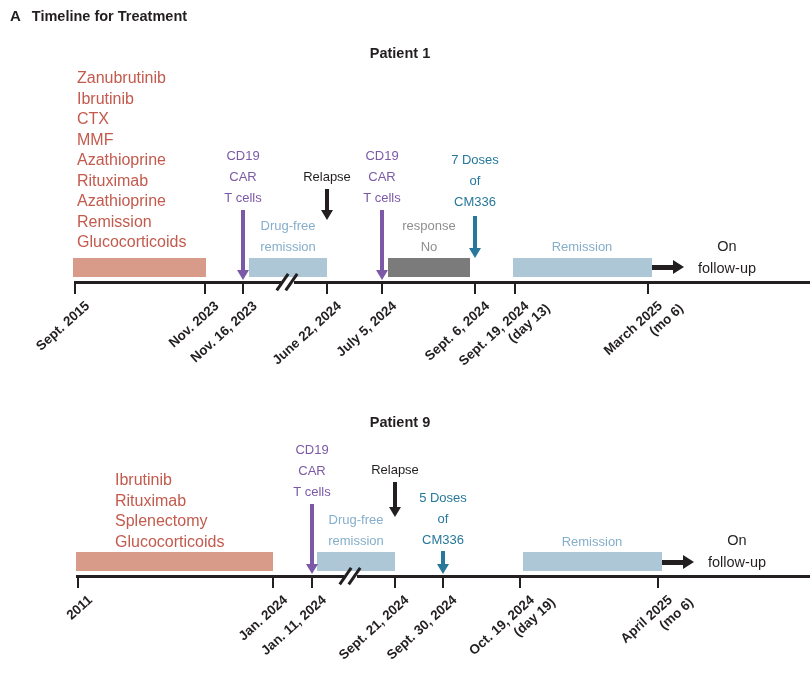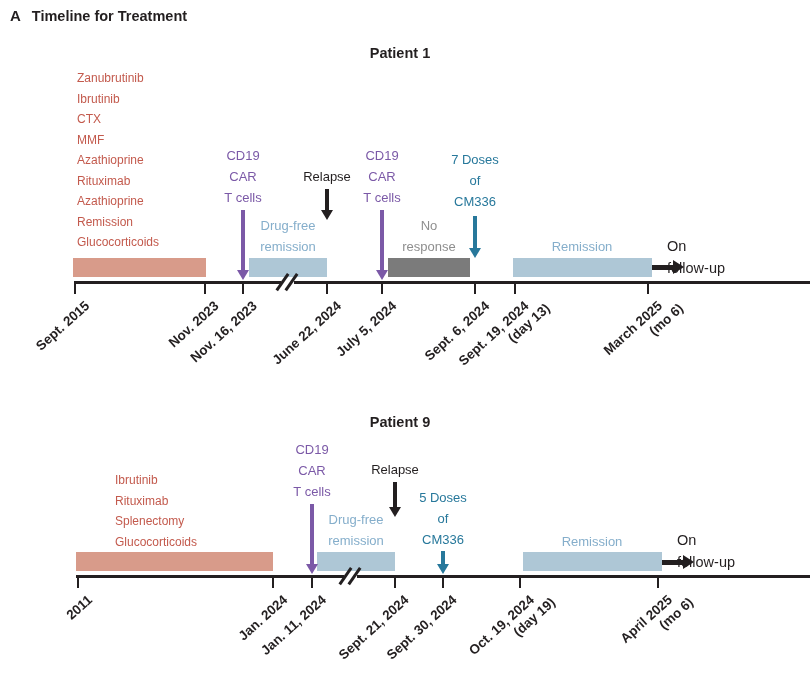--- a/index.html
+++ b/index.html
@@ -2,37 +2,37 @@
 <html><head>
 <meta charset="utf-8">
 <style>
   html,body{margin:0;padding:0;background:#ffffff}
   .fig{position:relative;width:812px;height:687px;background:#fff;overflow:hidden;
        font-family:Liberation Sans, sans-serif;}
   .hdr{position:absolute;top:7px;left:10px;font-size:15px;font-weight:bold;color:#231f20;white-space:nowrap}
   .hdr .t{margin-left:11px;font-size:14.5px}
   .sec{position:absolute;left:0;top:4px;width:812px;height:687px}
   .ptitle{position:absolute;left:0;width:800px;text-align:center;font-size:14.5px;font-weight:bold;color:#231f20}
-  .druglist{position:absolute;font-size:12px;line-height:20.5px;white-space:nowrap}
+  .druglist{position:absolute;font-size:16px;line-height:20.5px;white-space:nowrap}
   .axis{position:absolute;height:2.6px}
   .tick{position:absolute;width:2.6px;height:13px}
   .bar{position:absolute;height:19px}
   .datelabel{position:absolute;font-size:13.4px;font-weight:bold;line-height:16px;text-align:right;
              white-space:nowrap;color:#231f20;transform:rotate(-42deg);transform-origin:100% 0}
   .dl2{margin-right:-14px}
   .evlabel{position:absolute;width:140px;text-align:center;font-size:13px;line-height:21px;white-space:nowrap}
   .vshaft{position:absolute}
   .vhead{position:absolute;width:0;height:0;border-left:6px solid transparent;border-right:6px solid transparent;
          border-top-style:solid;border-top-width:10px}
   .gapfill{position:absolute;width:13px;height:5px;background:#fff}
   .slash{position:absolute;width:2.6px;height:20px;transform:rotate(35deg)}
   .hshaft{position:absolute;height:5px}
   .hhead{position:absolute;width:0;height:0;border-top:7px solid transparent;border-bottom:7px solid transparent;
          border-left-style:solid;border-left-width:11px}
-  .fulabel{position:absolute;width:120px;font-size:14.5px;line-height:21.5px;color:#231f20}
+  .fulabel{position:absolute;width:120px;text-align:center;font-size:14.5px;line-height:21.5px;color:#231f20}
 </style>
 </head>
 <body>
 
 <div class="fig" id="fig">
   <div class="hdr">
     <span>A</span><span class="t">Timeline for Treatment</span>
   </div>
 
 <div class="sec">
@@ -84,22 +84,22 @@
         <div class="dl2">(mo 6)</div>
       </div>
       <div class="bar" style="left: 73px; top: 254px; width: 133px; background: rgb(216, 155, 138);"></div>
       <div class="bar" style="left: 249px; top: 254px; width: 78px; background: rgb(174, 199, 214);"></div>
       <div class="evlabel" style="left: 218px; top: 211px; color: rgb(133, 174, 203);">
         <div class="evline">Drug-free</div>
         <div class="evline">remission</div>
       </div>
       <div class="bar" style="left: 388px; top: 254px; width: 82px; background: rgb(123, 123, 123);"></div>
       <div class="evlabel" style="left: 359px; top: 211px; color: rgb(142, 142, 142);">
+        <div class="evline">response</div>
         <div class="evline">No</div>
-        <div class="evline">response</div>
       </div>
       <div class="bar" style="left: 513px; top: 254px; width: 139px; background: rgb(174, 199, 214);"></div>
       <div class="evlabel" style="left: 512px; top: 232px; color: rgb(133, 174, 203);">
         <div class="evline">Remission</div>
       </div>
       <div class="gapfill" style="left: 281px; top: 276px;"></div>
       <div class="slash" style="left: 281px; top: 268px; background: rgb(35, 31, 32);"></div>
       <div class="slash" style="left: 290px; top: 268px; background: rgb(35, 31, 32);"></div>
       <div class="evlabel" style="left: 173px; top: 141px; color: rgb(123, 89, 167);">
         <div class="evline">CD19</div>

